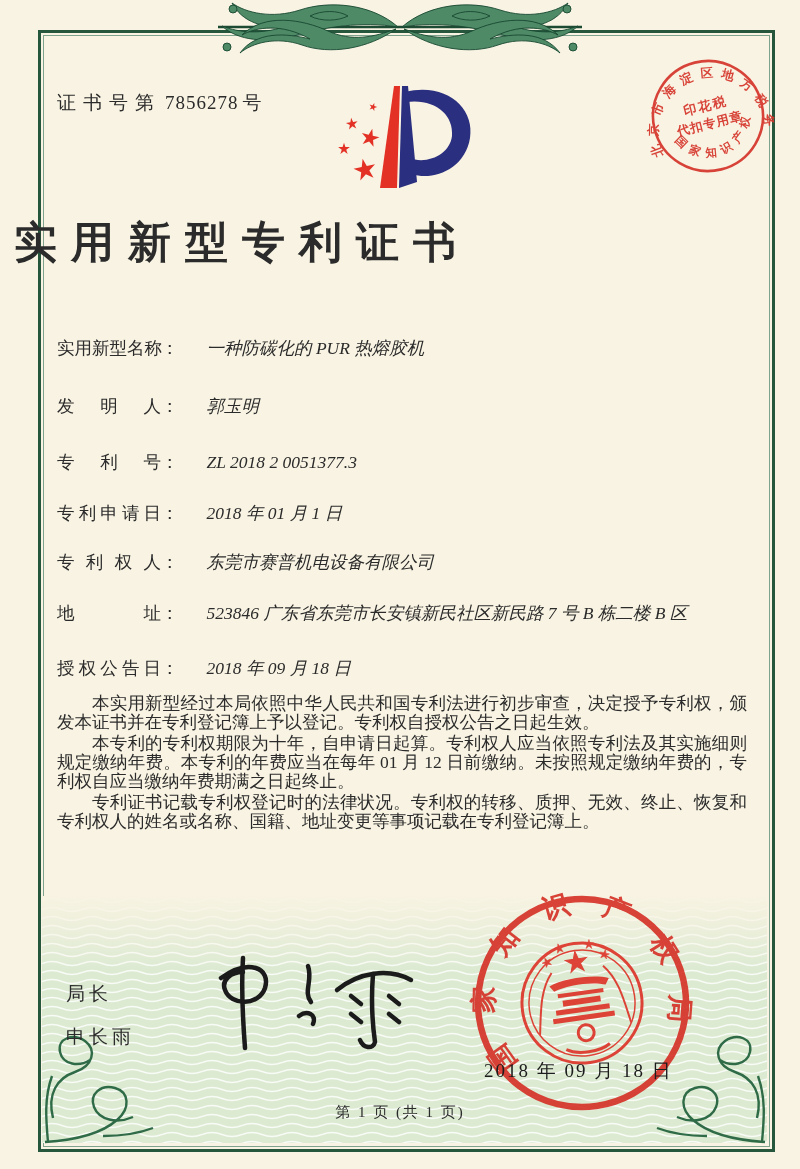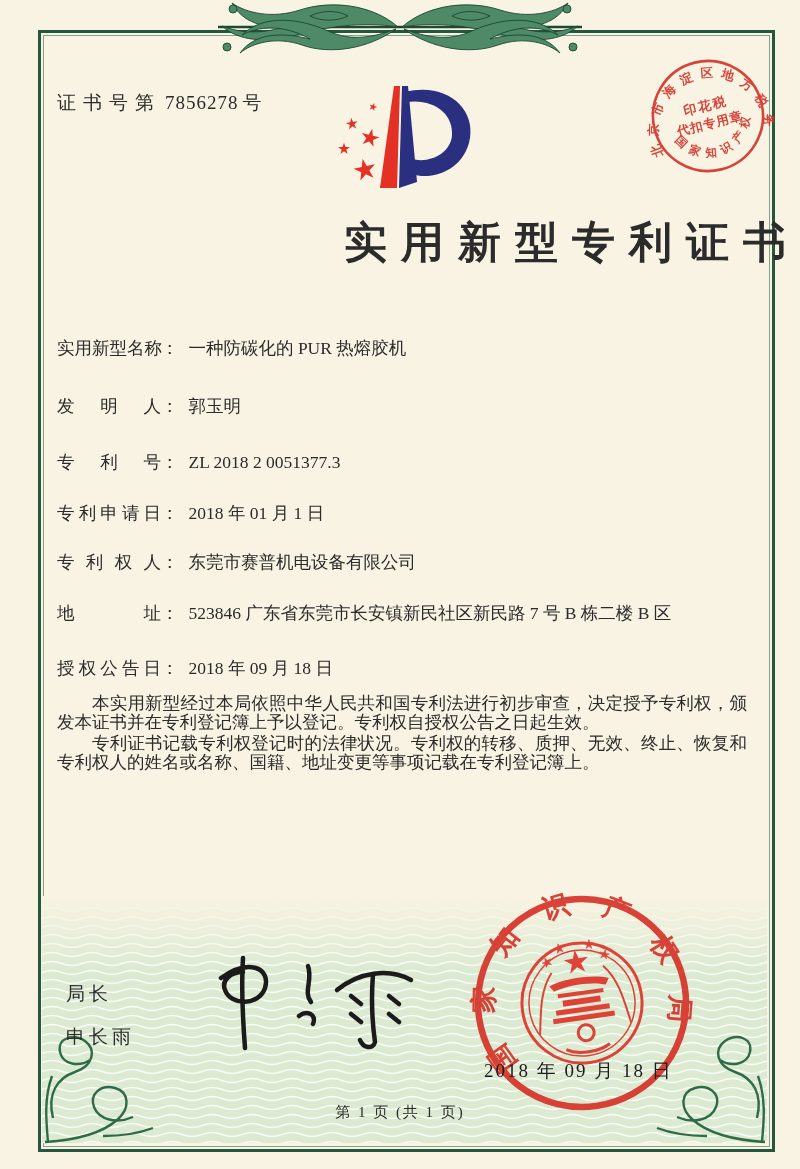--- a/index.html
+++ b/index.html
@@ -13,27 +13,27 @@
   #frame-inner{position:absolute;left:2px;top:2px;right:2px;bottom:2px;border:1px solid #7fa28c;}
   
   #guilloche{left:42px;top:896px;width:725px;height:247px;z-index:2;}
   .corner-flourish{z-index:3;}
   
   #cert-number{left:57px;top:90px;font-size:19px;letter-spacing:2px;z-index:4;}
   #cert-number .sp{letter-spacing:7px;}
   #cert-number .num{letter-spacing:1px;margin-left:4px;margin-top:36px;}
   #logo{left:322px;top:82px;width:180px;height:132px;z-index:4;}
   #tax-stamp{left:626px;top:34px;width:164px;height:164px;z-index:6;opacity:.92;transform:rotate(-14deg);}
-  #doc-title{left:0;top:214px;width:800px;text-align:right;font-size:43px;font-weight:bold;
+  #doc-title{left:0;top:214px;width:800px;text-align:left;font-size:43px;font-weight:bold;
              letter-spacing:14px;text-indent:14px;z-index:4;}
   
   .frow{position:absolute;left:57px;font-size:17.5px;line-height:25px;z-index:4;white-space:nowrap;}
   .flabel{display:inline-block;width:104px;text-align:justify;text-align-last:justify;vertical-align:top;}
   .fcolon{display:inline-block;vertical-align:top;}
-  .fvalue{display:inline-block;margin-left:10px;vertical-align:top;}
+  .fvalue{display:inline-block;margin-left:28px;vertical-align:top;font-style:italic;}
   .fvalue.wrap{width:566px;white-space:normal;}
   .fgroup-right{position:absolute;left:398px;top:0;}
   
   #paragraphs{left:57px;top:694px;width:690px;z-index:4;font-size:17.5px;line-height:19px;text-align:justify;}
   #paragraphs p{margin:0 0 2px 0;text-indent:2em;}
   
   #signer{left:66px;top:972px;z-index:4;font-size:19px;line-height:43px;letter-spacing:4px;}
   #signature{left:205px;top:940px;width:230px;height:130px;z-index:4;}
   #main-seal{left:466px;top:887px;width:232px;height:232px;z-index:5;opacity:.93;transform:rotate(-8deg);}
   #seal-date{left:484px;top:1058px;z-index:6;font-size:19px;letter-spacing:2px;color:#1c1c1c;}
@@ -147,20 +147,21 @@
   <span class="flabel">地址</span><span class="fcolon">：</span><span class="fvalue wrap">523846 广东省东莞市长安镇新民社区新民路 7 号 B 栋二楼 B 区</span>
 </div>
 <div class="frow" style="top:656px;width:690px">
   <span>
     <span class="flabel">授权公告日</span><span class="fcolon">：</span><span class="fvalue">2018 年 09 月 18 日</span>
   </span>
 </div>
 
 <div id="paragraphs" class="abs">
   <p>本实用新型经过本局依照中华人民共和国专利法进行初步审查，决定授予专利权，颁发本证书并在专利登记簿上予以登记。专利权自授权公告之日起生效。</p>
+  <p>本专利的专利权期限为十年，自申请日起算。专利权人应当依照专利法及其实施细则规定缴纳年费。本专利的年费应当在每年 01 月 12 日前缴纳。未按照规定缴纳年费的，专利权自应当缴纳年费期满之日起终止。</p>
   <p>专利证书记载专利权登记时的法律状况。专利权的转移、质押、无效、终止、恢复和专利权人的姓名或名称、国籍、地址变更等事项记载在专利登记簿上。</p>
 </div>
 
 <div id="signer" class="abs">
   <div>局长</div>
   <div>申长雨</div>
 </div>
 
 <svg id="signature" class="abs" viewBox="0 0 230 130">
   <g stroke="#1b1b1b" stroke-width="4.5" fill="none" stroke-linecap="round">

